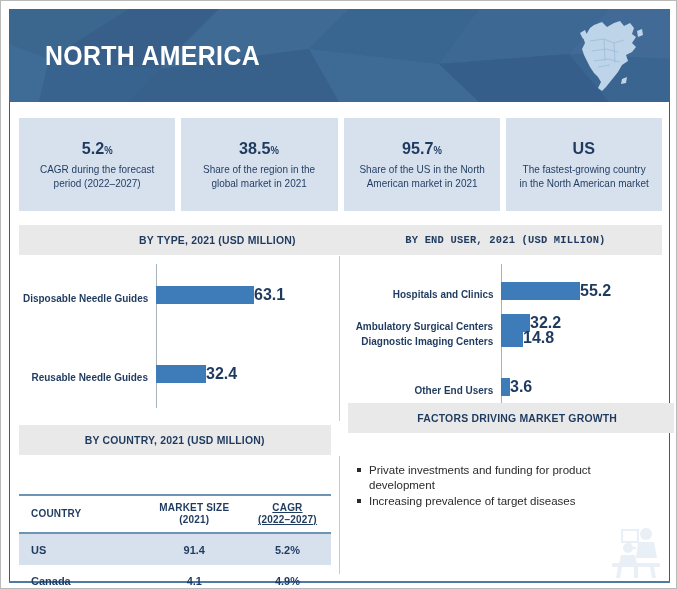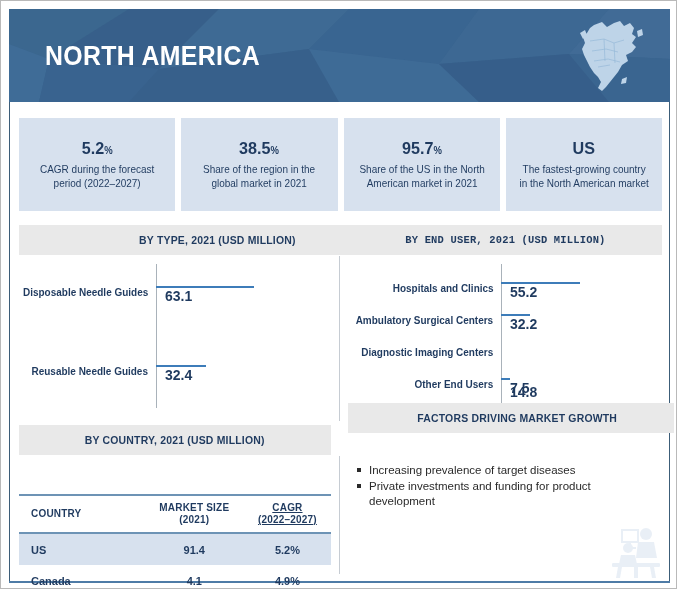--- a/index.html
+++ b/index.html
@@ -153,44 +153,42 @@
   }
   .axis {
     position: absolute;
     top: 0;
     width: 1px;
     background: #a9b2ba;
   }
   .bar-row {
     position: absolute;
     display: flex;
-    align-items: flex-start;
+    align-items: flex-end;
     height: 18px;
-    flex-direction: column;
   }
   .bar-label {
     position: absolute;
     right: 100%;
     padding-right: 8px;
     white-space: nowrap;
     color: #1f3a5f;
     font-size: 10.5px;
     font-weight: bold;
     transform: scaleX(0.95);
     transform-origin: right center;
   }
   .bar {
     background: #3d7cb9;
     height: 18px;
   }
   .bar-value {
     color: #1f3a5f;
-    font-size: 14px;
-    font-weight: bold;
-    padding-left: 9px;
+    font-size: 16px;
+    font-weight: bold;
     white-space: nowrap;
   }
 
   
   .tbl {
     position: absolute;
     left: 18px;
     top: 493px;
     width: 312px;
     border-collapse: collapse;
@@ -365,30 +363,30 @@
       <div class="bar" style="width:79px;"></div>
       <div class="bar-value">55.2</div>
     </div>
 
     <div class="bar-row" style="left:153px; top:50px;">
       <div class="bar-label">Ambulatory Surgical Centers</div>
       <div class="bar" style="width:29px;"></div>
       <div class="bar-value">32.2</div>
     </div>
 
-    <div class="bar-row" style="left:153px; top:82px;gap:38px;">
+    <div class="bar-row" style="left:153px; top:65px;">
       <div class="bar-label">Diagnostic Imaging Centers</div>
       <div class="bar" style="width:22px;"></div>
       <div class="bar-value">14.8</div>
     </div>
 
     <div class="bar-row" style="left:153px; top:114px;">
       <div class="bar-label">Other End Users</div>
       <div class="bar" style="width:9px;"></div>
-      <div class="bar-value">7.5</div>
+      <div class="bar-value">3.6</div>
     </div>
   </div>
 
   <div class="panel-head" style="left:18px; top:424px; width:312px;">
     <span>BY COUNTRY, 2021 (USD MILLION)</span>
   </div>
   <div class="panel-head" style="left:347px; top:402px; width:314px;padding-left:12px;">
     <span>FACTORS DRIVING MARKET GROWTH</span>
   </div>
 
@@ -414,22 +412,22 @@
       <tr class="last">
         <td class="first">Canada</td>
         <td>4.1</td>
         <td>4.9%</td>
       </tr>
     </tbody>
   </table>
 
   <div class="factors">
     <ul>
+      <li>Private investments and funding for product development</li>
       <li>Increasing prevalence of target diseases</li>
-      <li>Private investments and funding for product development</li>
     </ul>
   </div>
 
   <svg class="watermark" viewBox="0 0 56 54">
     <g fill="#d4e0ee">
       <circle cx="38" cy="10" r="6"></circle>
       <path d="M30,18 L46,18 L49,34 L28,34 Z"></path>
       <circle cx="20" cy="24" r="5"></circle>
       <path d="M13,31 L27,31 L29,40 L11,40 Z"></path>
       <rect x="4" y="39" width="48" height="4" rx="1"></rect>

